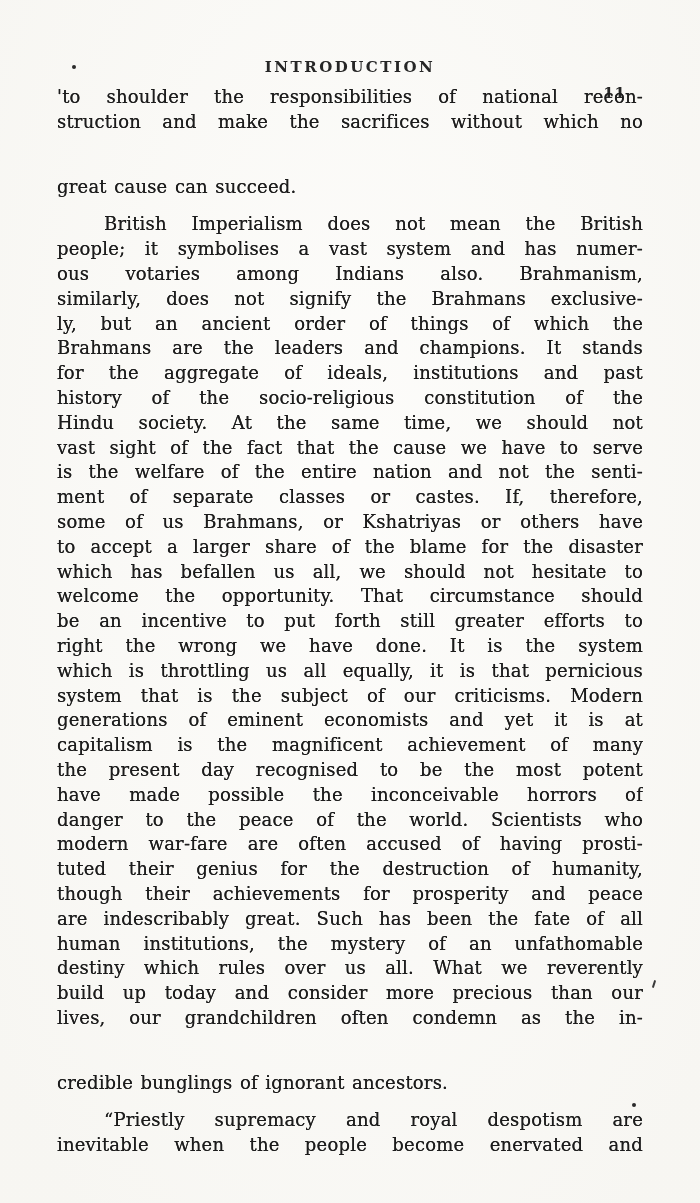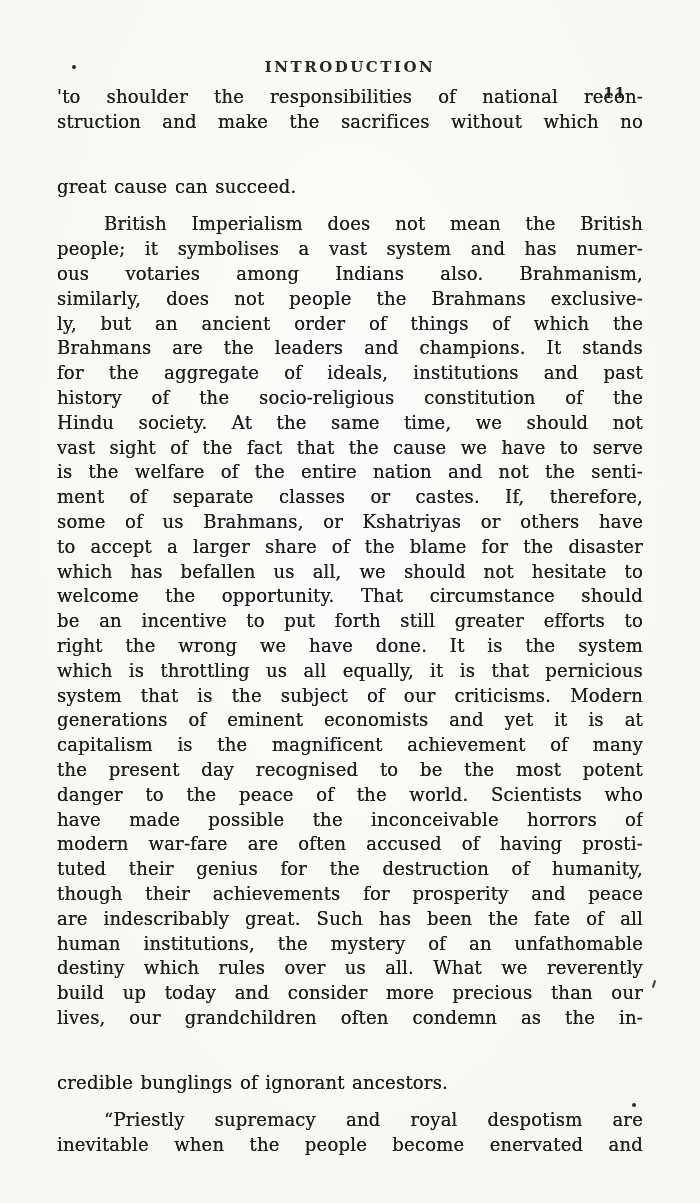--- a/index.html
+++ b/index.html
@@ -83,42 +83,42 @@
   <div class="text-body" id="text-body">
       <div class="paragraph">
         <div class="line">'to shoulder the responsibilities of national recon-</div>
         <div class="line">struction and make the sacrifices without which no</div>
         <div class="line flush">great cause can succeed.</div>
       </div>
       <div class="paragraph">
         <div class="line indent">British Imperialism does not mean the British</div>
         <div class="line">people; it symbolises a vast system and has numer-</div>
         <div class="line">ous votaries among Indians also. Brahmanism,</div>
-        <div class="line">similarly, does not people the Brahmans exclusive-</div>
+        <div class="line">similarly, does not signify the Brahmans exclusive-</div>
         <div class="line">ly, but an ancient order of things of which the</div>
         <div class="line">Brahmans are the leaders and champions. It stands</div>
         <div class="line">for the aggregate of ideals, institutions and past</div>
         <div class="line">history of the socio-religious constitution of the</div>
         <div class="line">Hindu society. At the same time, we should not</div>
         <div class="line">vast sight of the fact that the cause we have to serve</div>
         <div class="line">is the welfare of the entire nation and not the senti-</div>
         <div class="line">ment of separate classes or castes. If, therefore,</div>
         <div class="line">some of us Brahmans, or Kshatriyas or others have</div>
         <div class="line">to accept a larger share of the blame for the disaster</div>
         <div class="line">which has befallen us all, we should not hesitate to</div>
         <div class="line">welcome the opportunity. That circumstance should</div>
         <div class="line">be an incentive to put forth still greater efforts to</div>
         <div class="line">right the wrong we have done. It is the system</div>
         <div class="line">which is throttling us all equally, it is that pernicious</div>
         <div class="line">system that is the subject of our criticisms. Modern</div>
         <div class="line">generations of eminent economists and yet it is at</div>
         <div class="line">capitalism is the magnificent achievement of many</div>
         <div class="line">the present day recognised to be the most potent</div>
+        <div class="line">have made possible the inconceivable horrors of</div>
         <div class="line">danger to the peace of the world. Scientists who</div>
-        <div class="line">have made possible the inconceivable horrors of</div>
         <div class="line">modern war-fare are often accused of having prosti-</div>
         <div class="line">tuted their genius for the destruction of humanity,</div>
         <div class="line">though their achievements for prosperity and peace</div>
         <div class="line">are indescribably great. Such has been the fate of all</div>
         <div class="line">human institutions, the mystery of an unfathomable</div>
         <div class="line">destiny which rules over us all. What we reverently</div>
         <div class="line">build up today and consider more precious than our</div>
         <div class="line">lives, our grandchildren often condemn as the in-</div>
         <div class="line flush">credible bunglings of ignorant ancestors.</div>
       </div>

